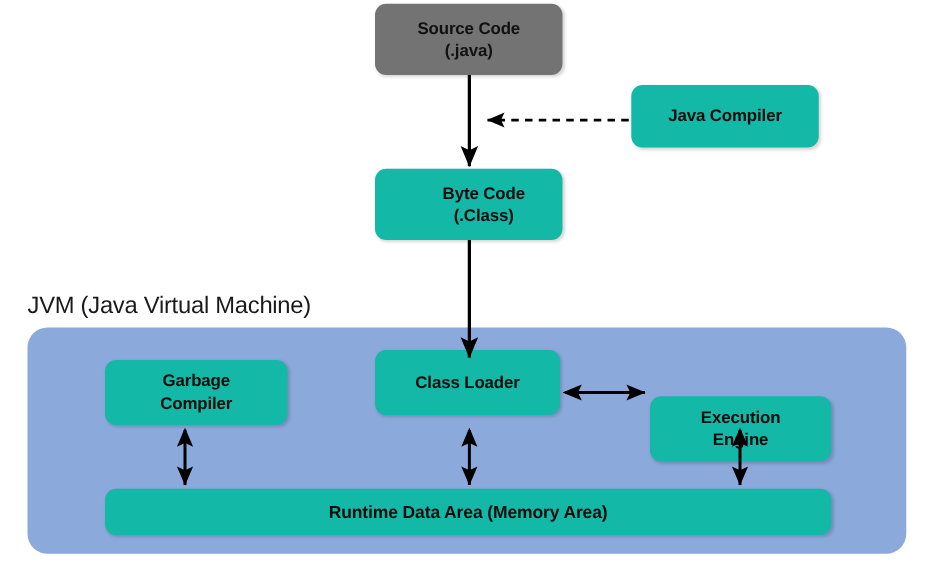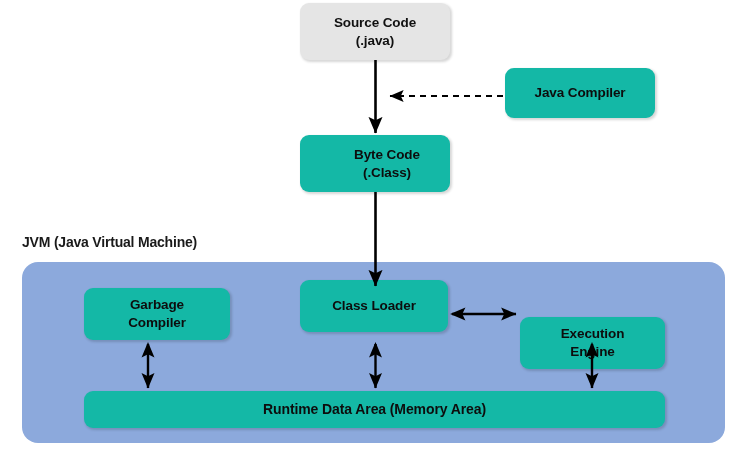--- a/index.html
+++ b/index.html
@@ -32,38 +32,38 @@
     text-align: center;
     border-radius: 9px;
     font-weight: bold;
     font-size: 13.5px;
     line-height: 1.32;
     letter-spacing: -0.1px;
     white-space: pre-line;
     box-shadow: 1.5px 1.5px 2.5px rgba(0,0,0,0.16);
   }
   .box.gray   { background: #14b8a6; color: #0d0d0d; }
-  .box.orange { background: #e5e5e5; color: #111111; }
+  .box.orange { background: #737373; color: #111111; }
 
   
   #jvm-panel {
     position: absolute;
     left: 22px;
     top: 262px;
     width: 703px;
     height: 181px;
     background: #8ca9dc;
     border-radius: 16px;
   }
   #jvm-label {
     position: absolute;
     left: 22px;
     top: 234px;
-    font-size: 14px;
-    font-weight: bold;
+    font-size: 19px;
+    font-weight: normal;
     color: #1a1a1a;
     letter-spacing: -0.2px;
     white-space: nowrap;
   }
 
   
   #source-code-box    { left: 300px; top: 3px;   width: 150px; height: 57px; }
   #java-compiler-box  { left: 505px; top: 68px;  width: 150px; height: 50px; }
   #byte-code-box      { left: 300px; top: 135px; width: 150px; height: 57px; padding-left: 24px; }
   #garbage-collector-box { left: 84px;  top: 288px; width: 146px; height: 52px; }

